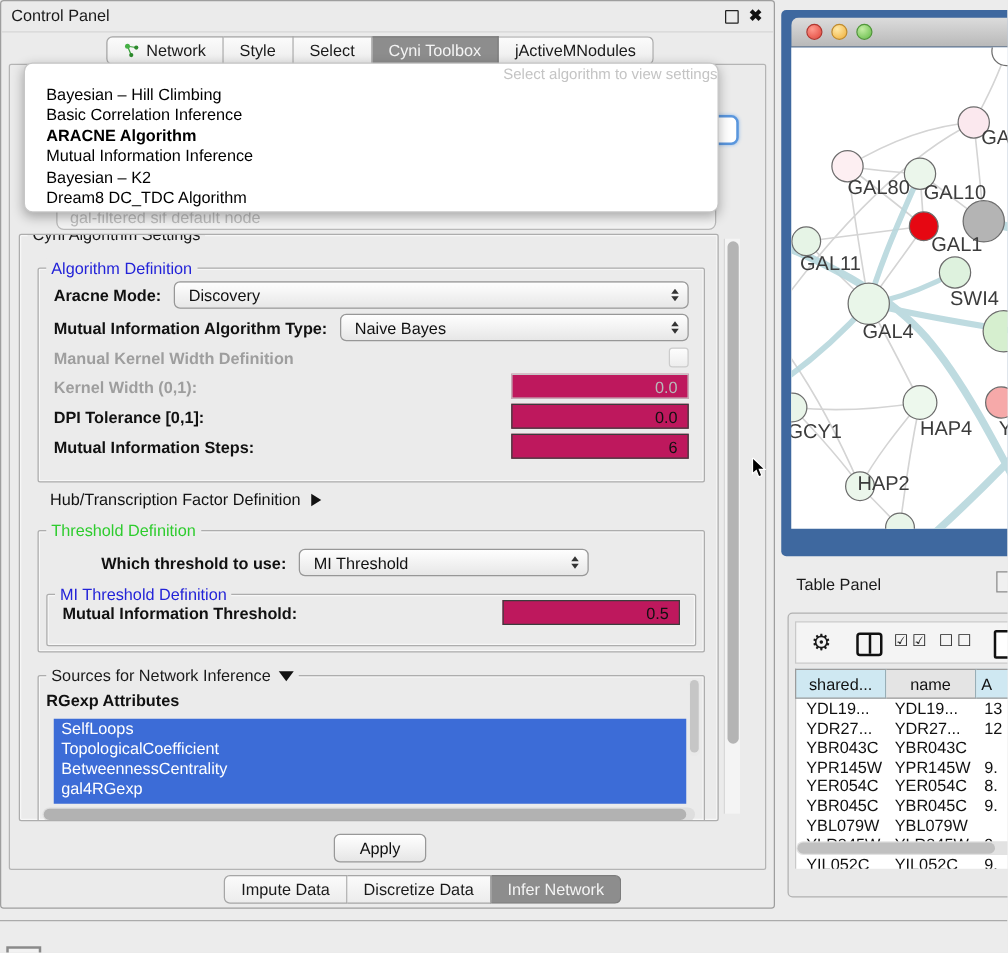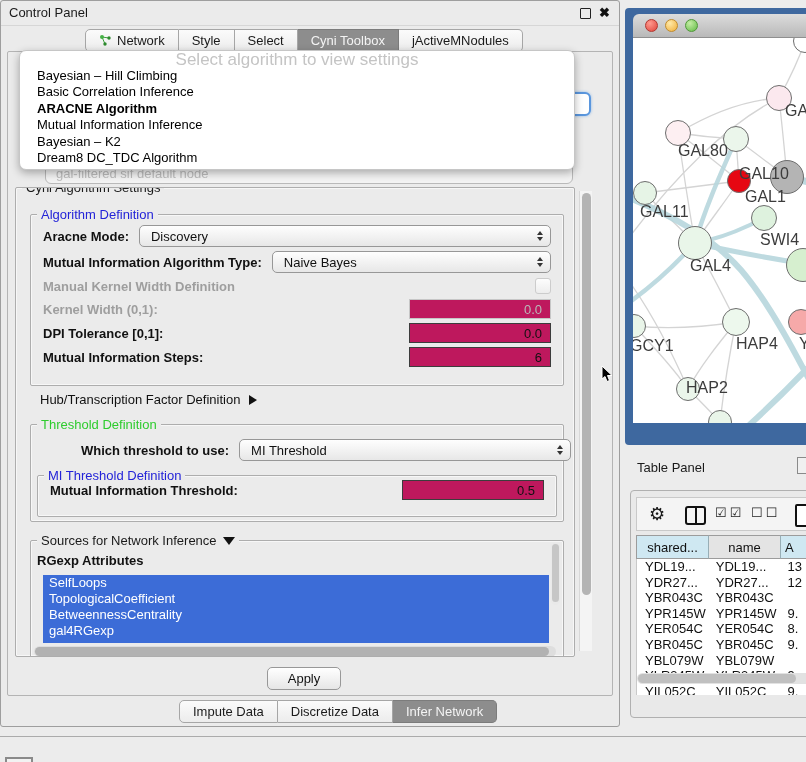--- a/index.html
+++ b/index.html
@@ -26,21 +26,21 @@
   .top-tabs{left:84px;top:28px;}
   .bot-tabs{left:146px;top:699px;padding-left:32px;}
 
   .content{position:absolute;left:6px;top:50px;width:606px;height:645px;background:#ebebeb;
        border:1px solid #b4b4b4;border-radius:2px;box-sizing:border-box;}
 
   
   .dd{position:absolute;left:18px;top:49px;width:554px;height:118px;background:#fff;
       border:1px solid #c6c6c6;border-radius:7px;box-shadow:0 3px 9px rgba(0,0,0,.30);
       z-index:50;overflow:hidden;}
-  .dd .hint{height:17px;line-height:17px;text-align:center;color:#c4c4c4;font-size:17px;}
+  .dd .hint{height:17px;line-height:17px;text-align:right;color:#c4c4c4;font-size:12px;}
   .dd-item{height:16.4px;line-height:16.4px;padding-left:17px;font-size:13px;color:#000;white-space:nowrap;}
 
   
   .ghost-combo{position:absolute;left:44px;top:160px;width:528px;height:23px;z-index:5;
       border:1px solid #b9b9b9;border-radius:6px;background:#f3f3f3;color:#bcbcbc;
       font-size:13px;line-height:23px;padding-left:10px;box-sizing:border-box;}
   .focus-combo{position:absolute;left:440px;top:91px;width:150px;height:24px;z-index:5;
       border:2px solid #5a96dd;border-radius:6px;background:#fff;box-shadow:0 0 3px #8fb9e8;box-sizing:border-box;}
 
   
@@ -264,21 +264,21 @@
       <div class="hub">
         <span>Hub/Transcription Factor Definition</span>
         <span class="tri-r"></span>
       </div>
 
       <div class="grp green thr-grp">
         <span class="legend">Threshold Definition</span>
 
         <div class="row" style="margin-top:14px;margin-left:50px;">
           <span class="lbl">Which threshold to use:</span>
-          <div class="combo" style="flex:none;width:332px;">
+          <div class="combo" style="flex:none;width:232px;">
             <span>MI Threshold</span>
             <span class="spin">
                 <i class="up"></i>
                 <i class="dn"></i>
               </span>
           </div>
         </div>
 
         <div class="grp blue mi-grp">
           <span class="legend">MI Threshold Definition</span>
@@ -406,21 +406,21 @@
             <div class="net-node" style="left: 43px; top: 339px; width: 24px; height: 24px; background: rgb(235, 246, 235);"></div>
 
             <div class="net-node" style="left: 75px; top: 372px; width: 24px; height: 24px; background: rgb(233, 245, 233);"></div>
           </div>
         <div>
 
             <span class="net-label" style="left: 152px; top: 64px;">GAL</span>
 
             <span class="net-label" style="left: 45px; top: 104px;">GAL80</span>
 
-            <span class="net-label" style="left: 106px; top: 127px;">GAL10</span>
+            <span class="net-label" style="left: 106px; top: 108px;">GAL10</span>
 
             <span class="net-label" style="left: 112px; top: 150px;">GAL1</span>
 
             <span class="net-label" style="left: 7px; top: 165px;">GAL11</span>
 
             <span class="net-label" style="left: 127px; top: 193px;">SWI4</span>
 
             <span class="net-label" style="left: 57px; top: 219px;">GAL4</span>
 
             <span class="net-label" style="left: -3px; top: 299px;">GCY1</span>

